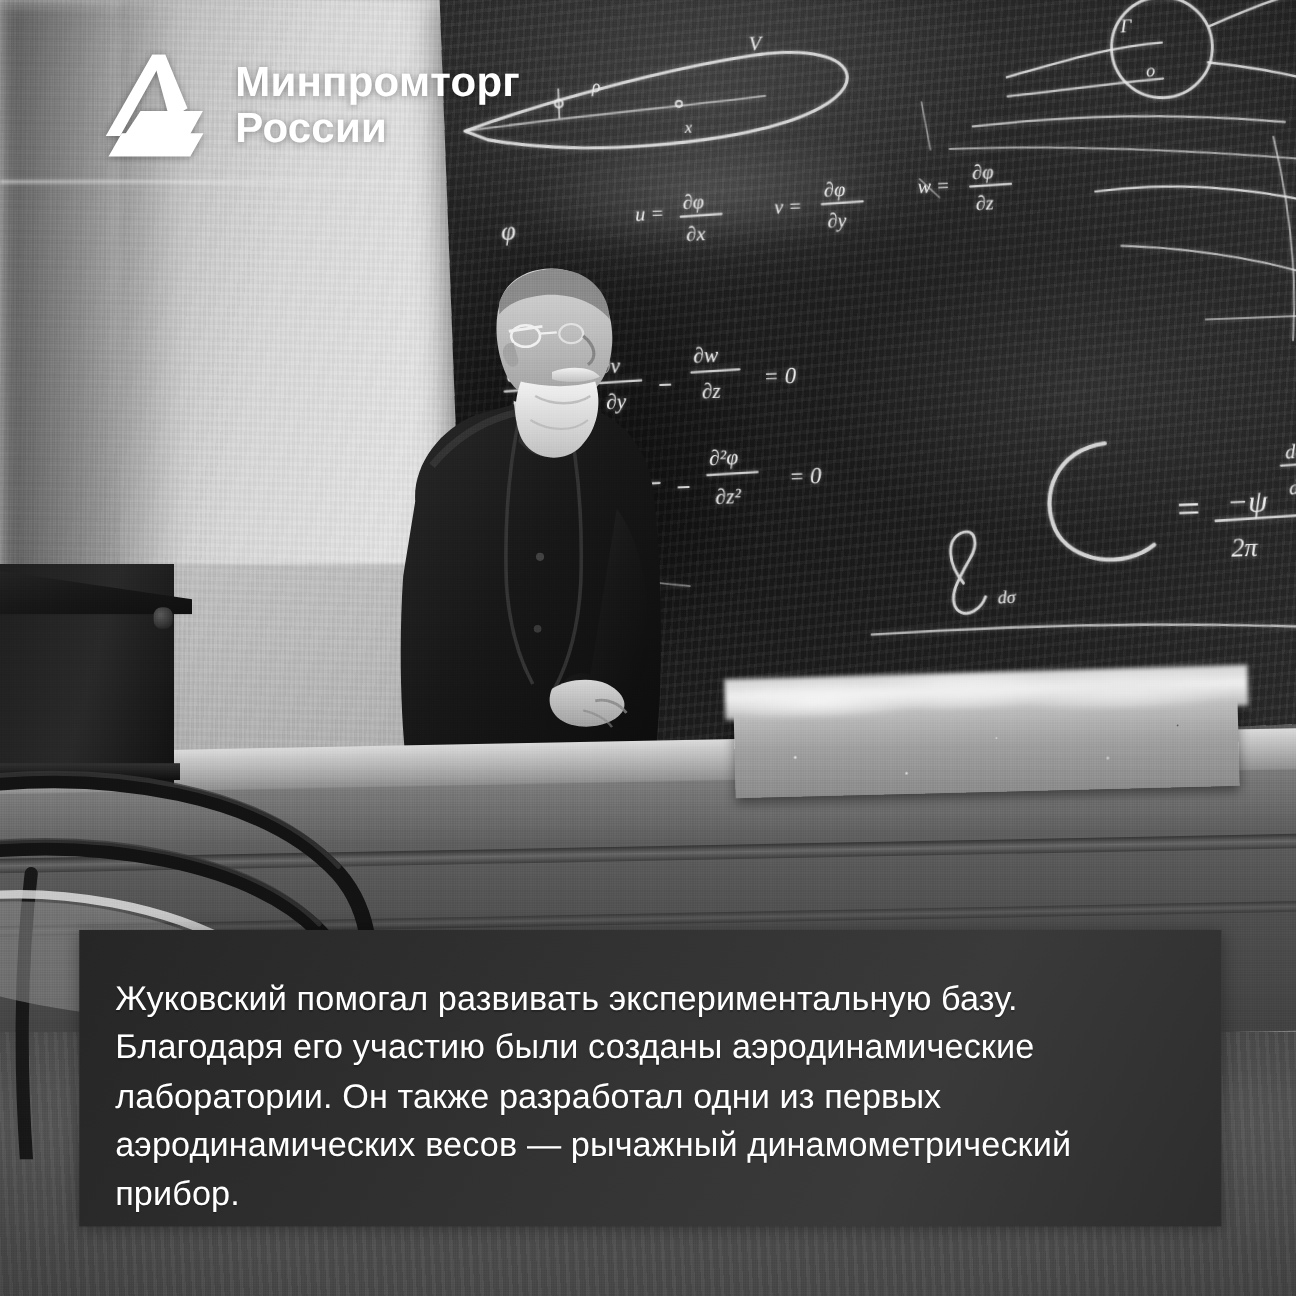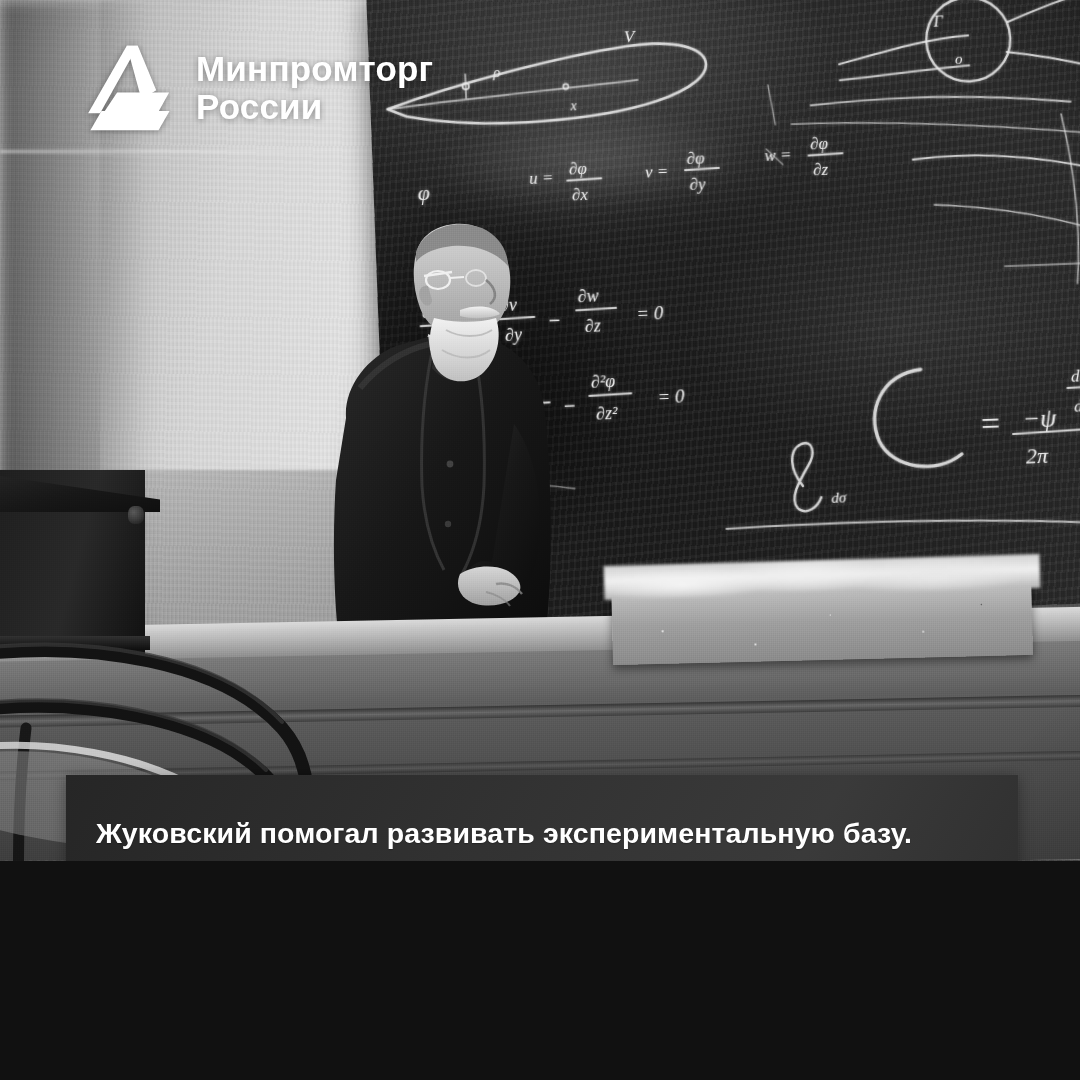--- a/index.html
+++ b/index.html
@@ -1,21 +1,21 @@
 <!DOCTYPE html>
 <html lang="ru"><head>
 <meta charset="utf-8">
 <title>Минпромторг России — Жуковский</title>
 <style>
   html,body{margin:0;padding:0;background:#111;}
   *{box-sizing:border-box;}
 
   #stage{
     position:relative;
-    width:1080px;height:861px;
+    width:1080px;height:1080px;
     overflow:hidden;
     font-family:"Liberation Sans","DejaVu Sans",sans-serif;
     background:#4d7c0f;
     filter:grayscale(1) contrast(1.02);
   }
 
   
   .photo{position:absolute;inset:0;overflow:hidden;}
 
   
@@ -208,21 +208,21 @@
   }
 
   
   .caption{
     position:absolute;left:66px;top:775px;width:952px;height:247px;
     background:linear-gradient(118deg,#16294f 0%,#1e3563 42%,#243d6e 72%,#1b3059 100%);
     box-shadow:0 2px 14px rgba(0,0,0,.35);
     padding:38px 44px 30px 30px;
   }
   .caption-text{
-    color:#fff;font-size:28.5px;line-height:1.42;font-weight:700;
+    color:#fff;font-size:28.5px;line-height:1.42;font-weight:400;
     letter-spacing:.1px;
     text-shadow:0 1px 1px rgba(0,0,0,.25);
   }
 </style>
 </head>
 <body>
 
 <div id="stage">
 
   <div class="photo">

